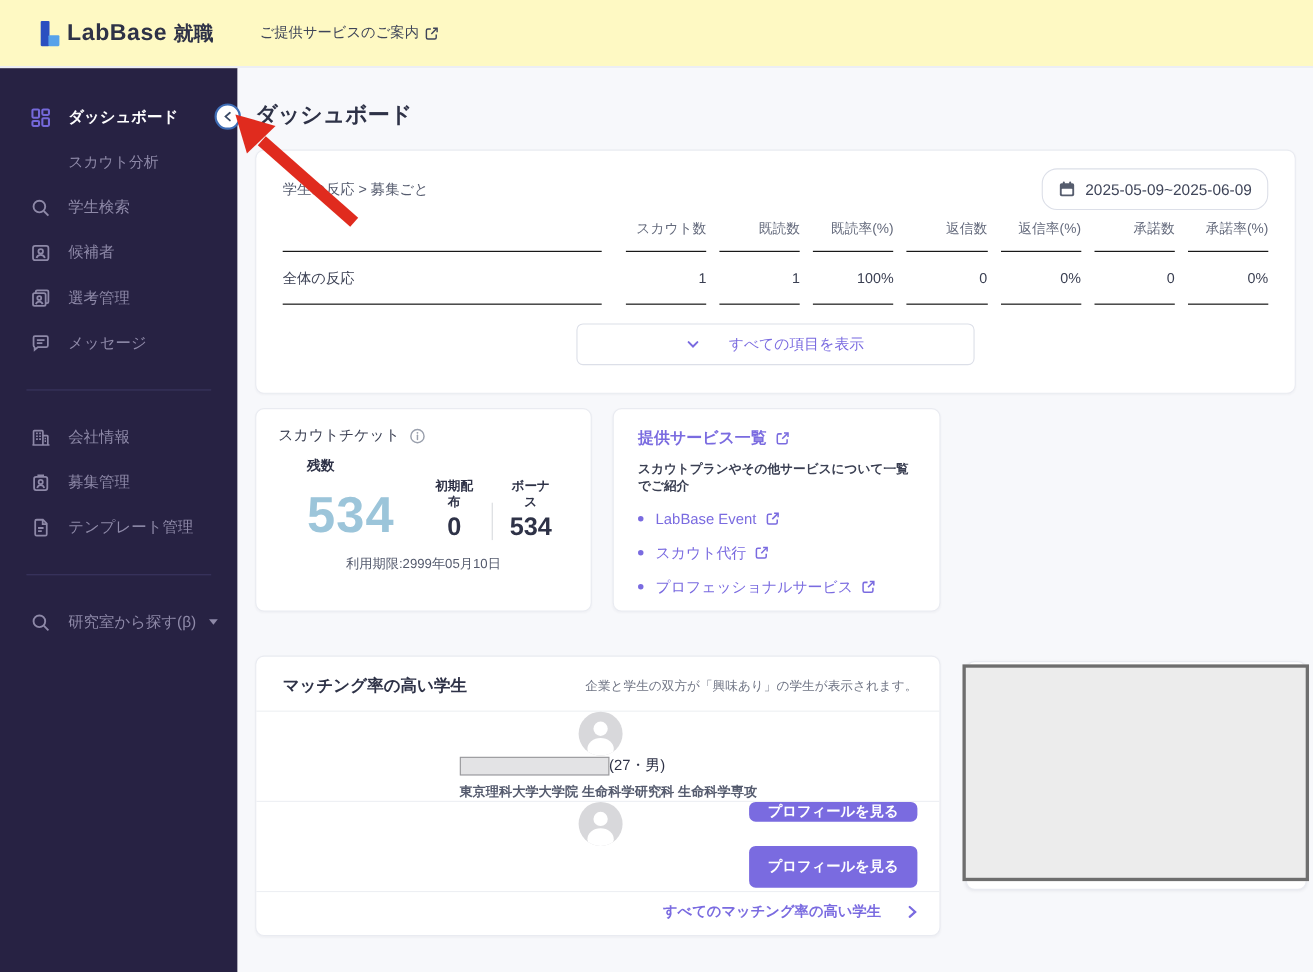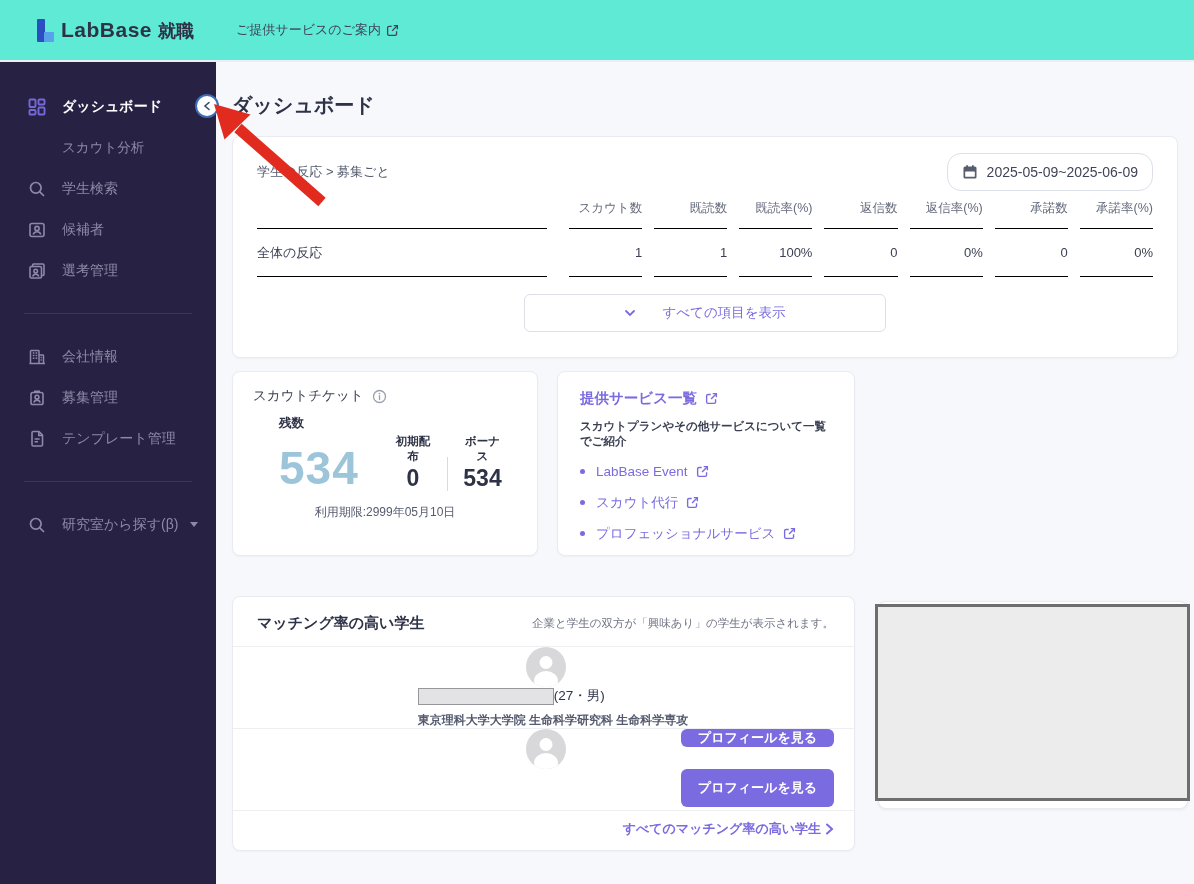--- a/index.html
+++ b/index.html
@@ -6,21 +6,21 @@
   body{
     width:1194px;height:884px;position:relative;overflow:hidden;
     background:#ffffff;
     font-family:"Liberation Sans","DejaVu Sans",sans-serif;
     -webkit-font-smoothing:antialiased;
     color:#2e3247;
   }
   
   .header{
     position:absolute;top:0;left:0;width:1194px;height:62px;
-    background:#5eead4;border-bottom:2px solid #eceef4;
+    background:#fef9c3;border-bottom:2px solid #eceef4;
     display:flex;align-items:center;box-sizing:border-box;
   }
   .brand{display:flex;align-items:baseline;margin-left:37px;cursor:pointer;}
   .brand-mark{position:relative;width:17px;height:23px;align-self:center;margin-right:7px;}
   .brand-mark .bar{position:absolute;left:0;top:0;width:8px;height:23px;background:#2b4fc0;border-radius:1px;}
   .brand-mark .foot{position:absolute;left:7px;top:13px;width:10px;height:10px;background:#57a2ea;border-radius:1px;}
   .brand-name{font-size:21px;font-weight:bold;color:#2e3247;letter-spacing:.5px;}
   .brand-suffix{font-size:18px;font-weight:bold;color:#2e3247;margin-left:6px;}
   .header-link{display:flex;align-items:center;gap:5px;margin-left:42px;font-size:13px;color:#3f4559;cursor:pointer;}
   .ext-icon{width:13px;height:13px;flex:0 0 auto;}
@@ -101,21 +101,21 @@
   .avatar svg{position:absolute;left:0;top:0;}
   .st-info{margin-left:15px;}
   .st-line1{display:flex;align-items:center;font-size:13.5px;color:#2e3247;}
   .redact{display:inline-block;height:17px;background:#e3e3e5;border:1px solid #97979b;box-sizing:border-box;}
   .st-school{font-size:12px;color:#555b6e;margin-top:7px;font-weight:bold;}
   .profile-btn{
     margin-left:auto;height:38px;padding:0 17px;background:#7a6be0;border:none;border-radius:6px;
     color:#ffffff;font-size:13px;font-weight:bold;cursor:pointer;display:flex;align-items:center;
     font-family:inherit;
   }
-  .mt-footer{display:flex;justify-content:flex-end;align-items:center;height:36px;padding-right:20px;color:#7a6be0;font-size:13px;font-weight:bold;cursor:pointer;gap:4px;}
+  .mt-footer{display:flex;justify-content:flex-end;align-items:center;height:36px;padding-right:20px;color:#7a6be0;font-size:13px;font-weight:bold;cursor:pointer;gap:24px;}
   
   .ghost-card{position:absolute;left:646px;top:5px;width:310px;height:208px;background:#ffffff;border:1px solid #e9ebf1;border-radius:8px;box-shadow:0 1px 3px rgba(40,40,70,.08);box-sizing:border-box;}
   .big-redact{position:absolute;left:643px;top:8px;width:315px;height:197px;background:#ececec;border:3px solid #6e6e6e;box-sizing:border-box;}
   
   .collapse-btn{
     position:absolute;left:195px;top:94px;width:24px;height:24px;border-radius:50%;
     background:#ffffff;border:2px solid #3e6db5;box-sizing:border-box;z-index:40;cursor:pointer;
     display:flex;align-items:center;justify-content:center;
   }
   .arrow-overlay{position:absolute;left:200px;top:92px;z-index:50;pointer-events:none;}
@@ -179,20 +179,29 @@
   <div class="side-item">
     <span class="s-icon">
       <svg viewBox="0 0 18 18" width="18" height="18" fill="none" stroke="currentColor" stroke-width="1.6">
           <path d="M4.5 4.5V3.2c0-.7.6-1.2 1.2-1.2h9.1c.7 0 1.2.5 1.2 1.2v9.1c0 .7-.5 1.2-1.2 1.2H13.5"></path>
           <rect x="2" y="4.5" width="11.5" height="11.5" rx="1.5"></rect>
           <circle cx="7.7" cy="9" r="1.8"></circle>
           <path d="M4.6 14.5c.6-1.6 1.8-2.4 3.1-2.4s2.5.8 3.1 2.4"></path>
         </svg>
     </span>
     <span>選考管理</span>
+  </div>
+  <div class="side-item">
+    <span class="s-icon">
+      <svg viewBox="0 0 18 18" width="18" height="18" fill="none" stroke="currentColor" stroke-width="1.6">
+          <path d="M2.5 3.8c0-.7.6-1.3 1.3-1.3h10.4c.7 0 1.3.6 1.3 1.3v7.4c0 .7-.6 1.3-1.3 1.3H6.5L3.5 15v-2.5h.3c-.7 0-1.3-.6-1.3-1.3z"></path>
+          <path d="M5.5 6.2h7M5.5 9h5"></path>
+        </svg>
+    </span>
+    <span>メッセージ</span>
   </div>
   <hr class="side-divider">
   <div class="side-item">
     <span class="s-icon">
       <svg viewBox="0 0 18 18" width="18" height="18" fill="none" stroke="currentColor" stroke-width="1.5">
           <path d="M2.5 15.5V3.2c0-.4.3-.7.7-.7h7.1c.4 0 .7.3.7.7v12.3"></path>
           <path d="M11 7h3.8c.4 0 .7.3.7.7v7.8"></path>
           <path d="M1.5 15.5h15.5"></path>
           <path d="M4.8 5h1.6M7.6 5h1.6M4.8 7.6h1.6M7.6 7.6h1.6M4.8 10.2h1.6M7.6 10.2h1.6M12.6 9.6h1.2M12.6 12h1.2"></path>
         </svg>

